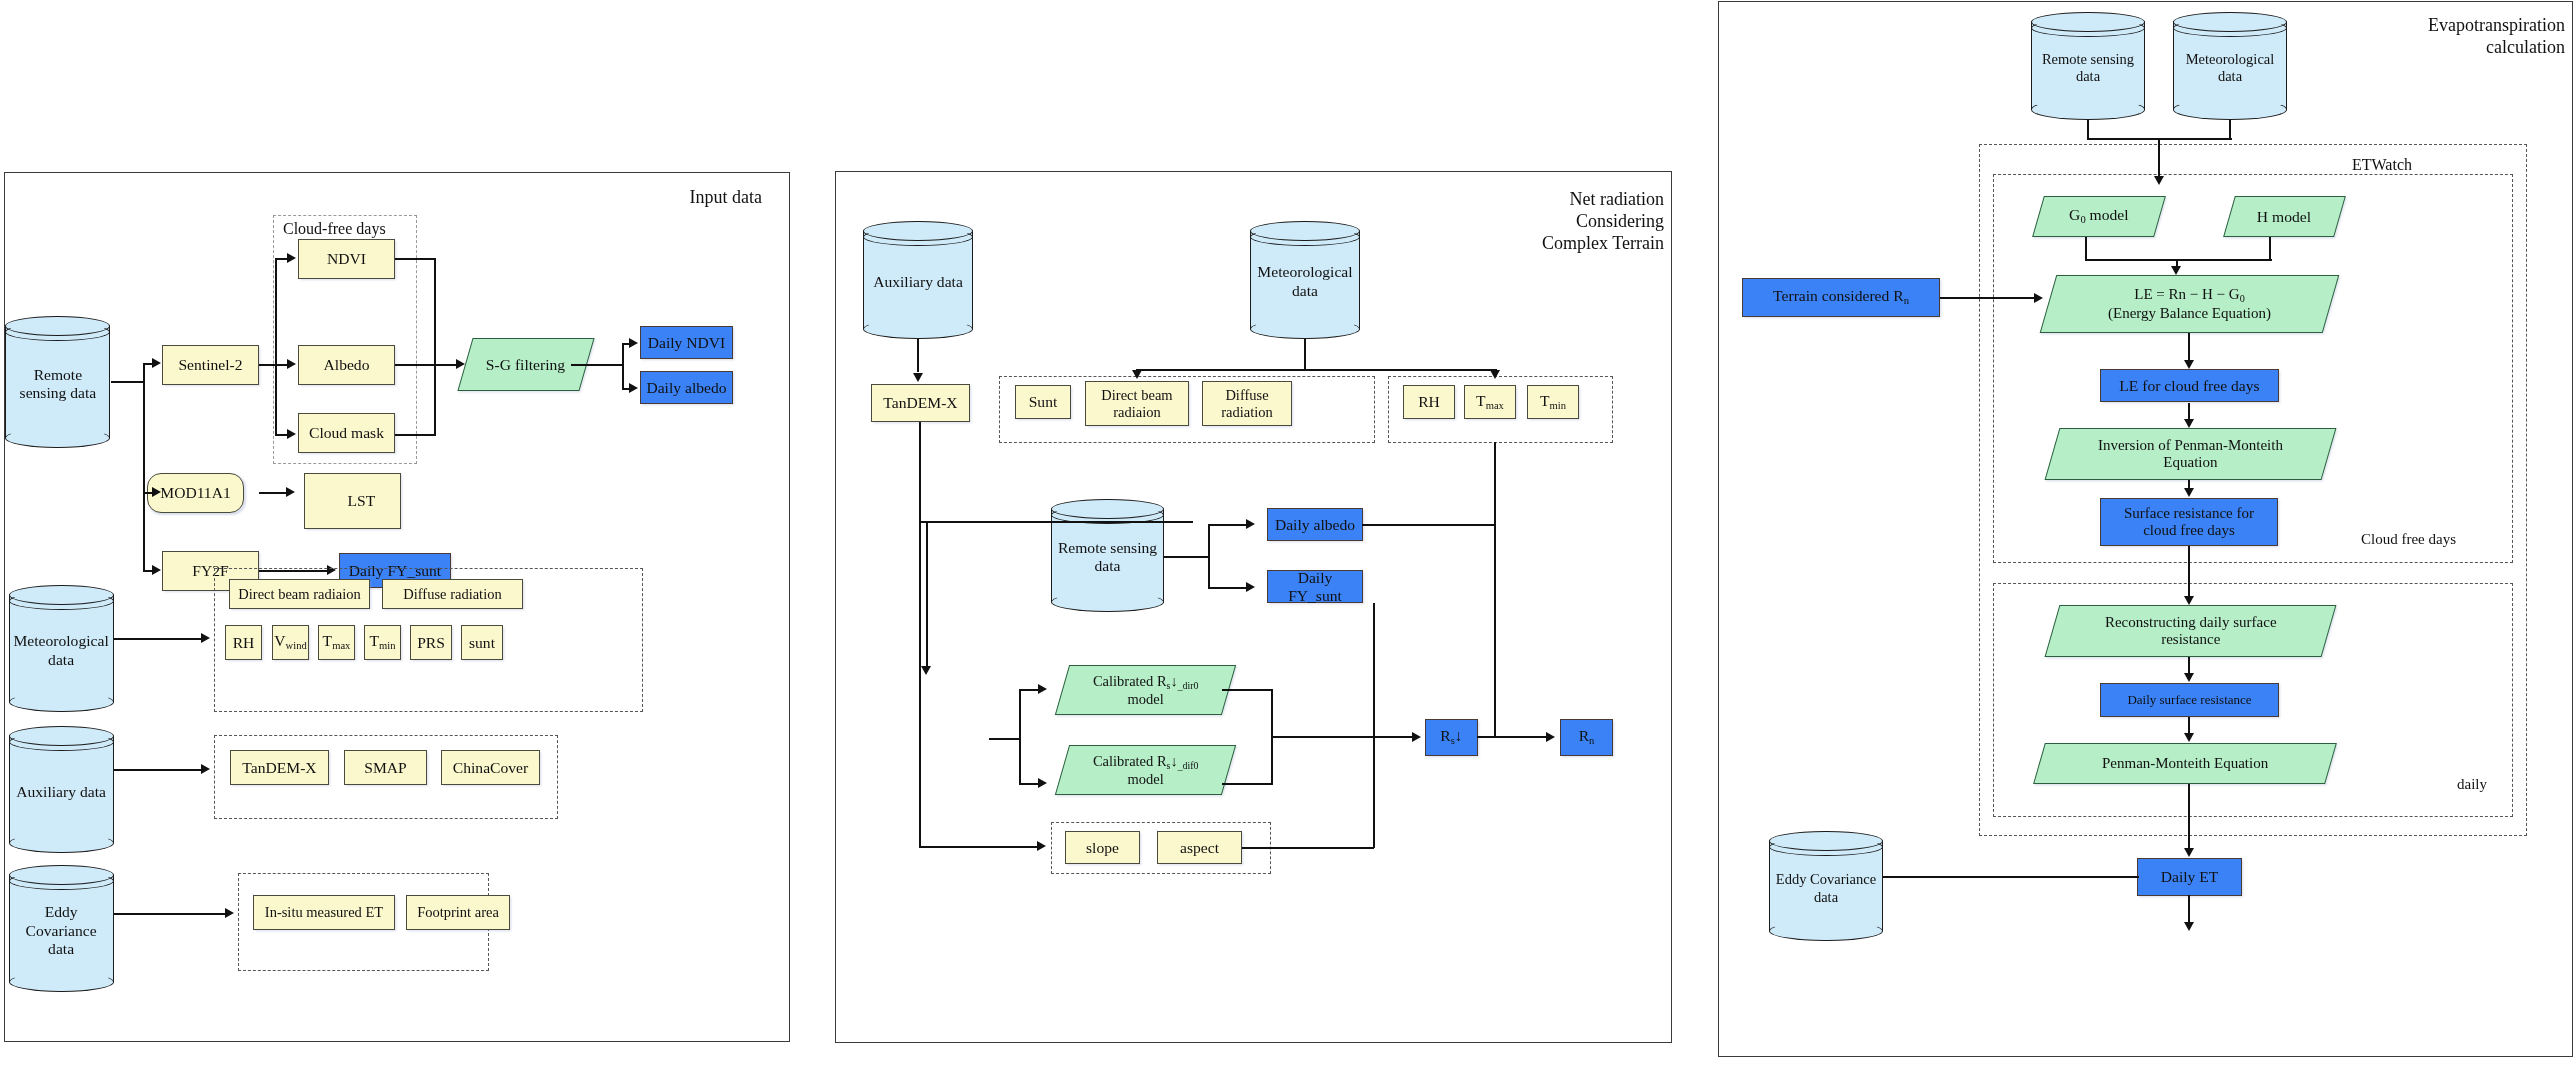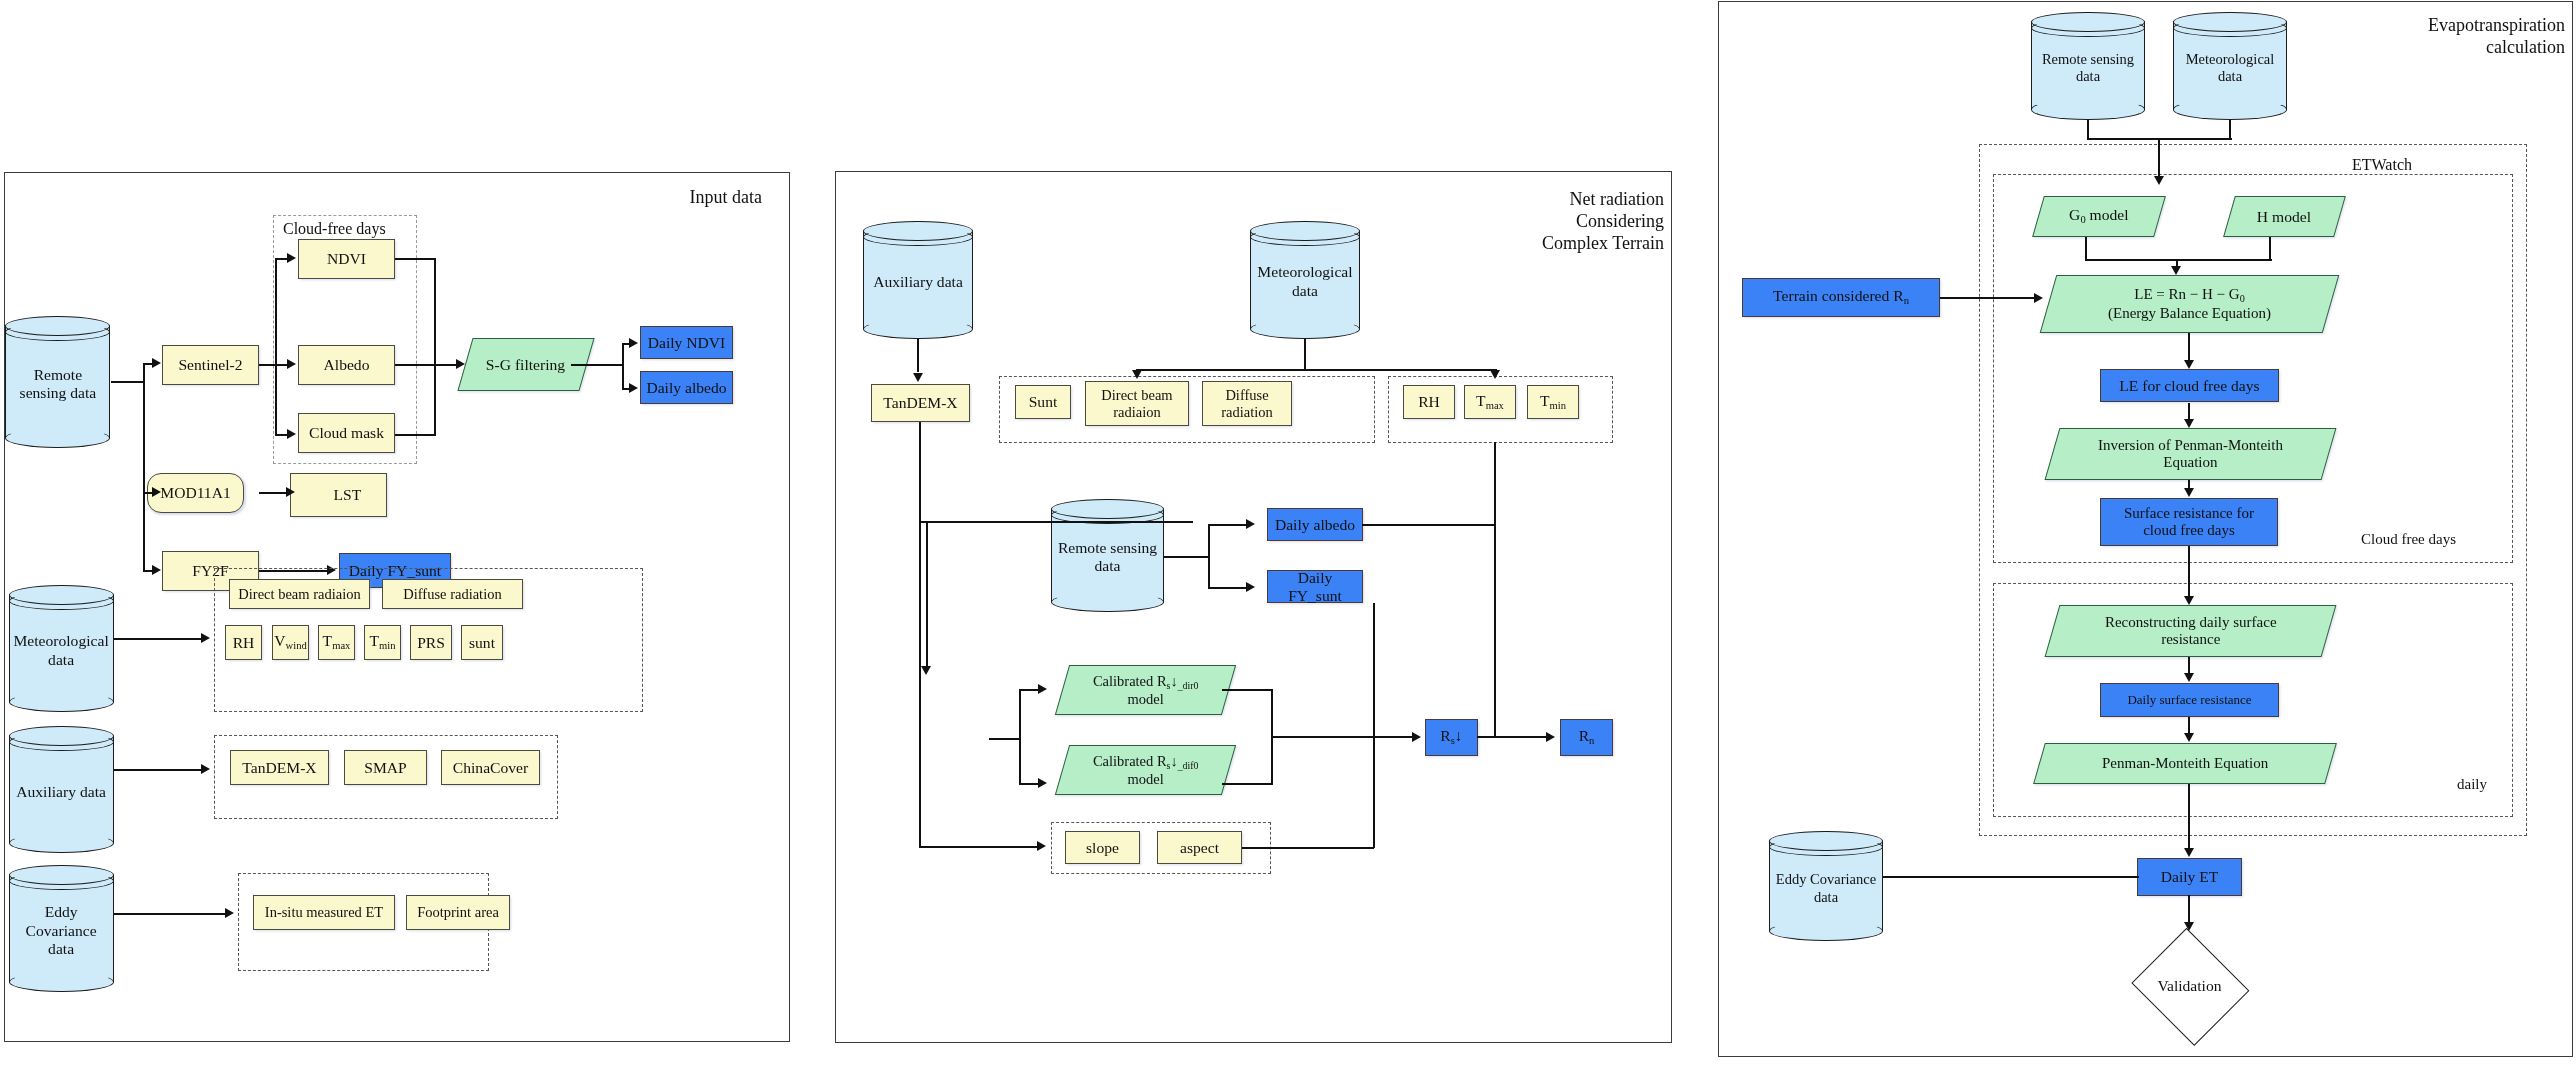--- a/index.html
+++ b/index.html
@@ -75,21 +75,21 @@
 sensing data</div>
   </div>
 
   <div class="node box-yellow" style="left:162px;top:345px;width:97px;height:40px;">Sentinel-2</div>
   <div class="node box-yellow" style="left:147px;top:473px;width:97px;height:40px;border-radius:14px;">MOD11A1</div>
   <div class="node box-yellow" style="left:162px;top:551px;width:97px;height:40px;">FY2F</div>
 
   <div class="node box-yellow" style="left:298px;top:239px;width:97px;height:40px;text-align:center;">NDVI</div>
   <div class="node box-yellow" style="left:298px;top:345px;width:97px;height:40px;">Albedo</div>
   <div class="node box-yellow" style="left:298px;top:413px;width:97px;height:40px;">Cloud mask</div>
-  <div class="node box-yellow" style="left:290px;top:473px;width:97px;height:44px;padding-left:20px;">LST</div>
+  <div class="node box-yellow" style="left:304px;top:473px;width:97px;height:56px;padding-left:20px;">LST</div>
 
   <div class="node para-green" style="left:465px;top:338px;width:122px;height:53px;">
     <span>S-G filtering</span>
   </div>
 
   <div class="node box-orange" style="left:640px;top:326px;width:93px;height:33px;">Daily NDVI</div>
   <div class="node box-orange" style="left:640px;top:371px;width:93px;height:33px;">Daily albedo</div>
   <div class="node box-orange" style="left:339px;top:553px;width:112px;height:35px;">Daily FY_sunt</div>
 
   <div class="ln hl" style="left:111px;top:381px;width:33px;"></div>
@@ -394,24 +394,20 @@
 
   <div class="cyl" style="left:1769px;top:831px;width:114px;height:110px;">
     <div class="body"></div>
       <div class="bot"></div>
       <div class="cap"></div>
       <div class="ring"></div>
     <div class="lbl" style="white-space:pre-line;font-size:14.5px;">Eddy Covariance
 data</div>
   </div>
 
-  <div class="diamond" style="left:2129px;top:933px;width:121px;height:105px;">
-    <div class="sq"></div>
-    <div class="lbl">Validation</div>
-  </div>
 
   <div class="ln vl" style="left:2087px;top:120px;width:2.1px;height:19.3px;"></div>
   <div class="ln vl" style="left:2229px;top:120px;width:2.1px;height:19.3px;"></div>
   <div class="ln hl" style="left:2087px;top:138px;width:145px;height:2.1px;"></div>
   <div class="ln vl" style="left:2158px;top:138px;height:40px;"></div>
   <div class="ar ar-d" style="left:2154px;top:176px;"></div>
 
   <div class="ln vl" style="left:2085px;top:237px;width:2.1px;height:22.5px;"></div>
   <div class="ln vl" style="left:2269px;top:237px;width:2.1px;height:22.5px;"></div>
   <div class="ln hl" style="left:2085px;top:259px;width:187px;height:2.1px;"></div>

